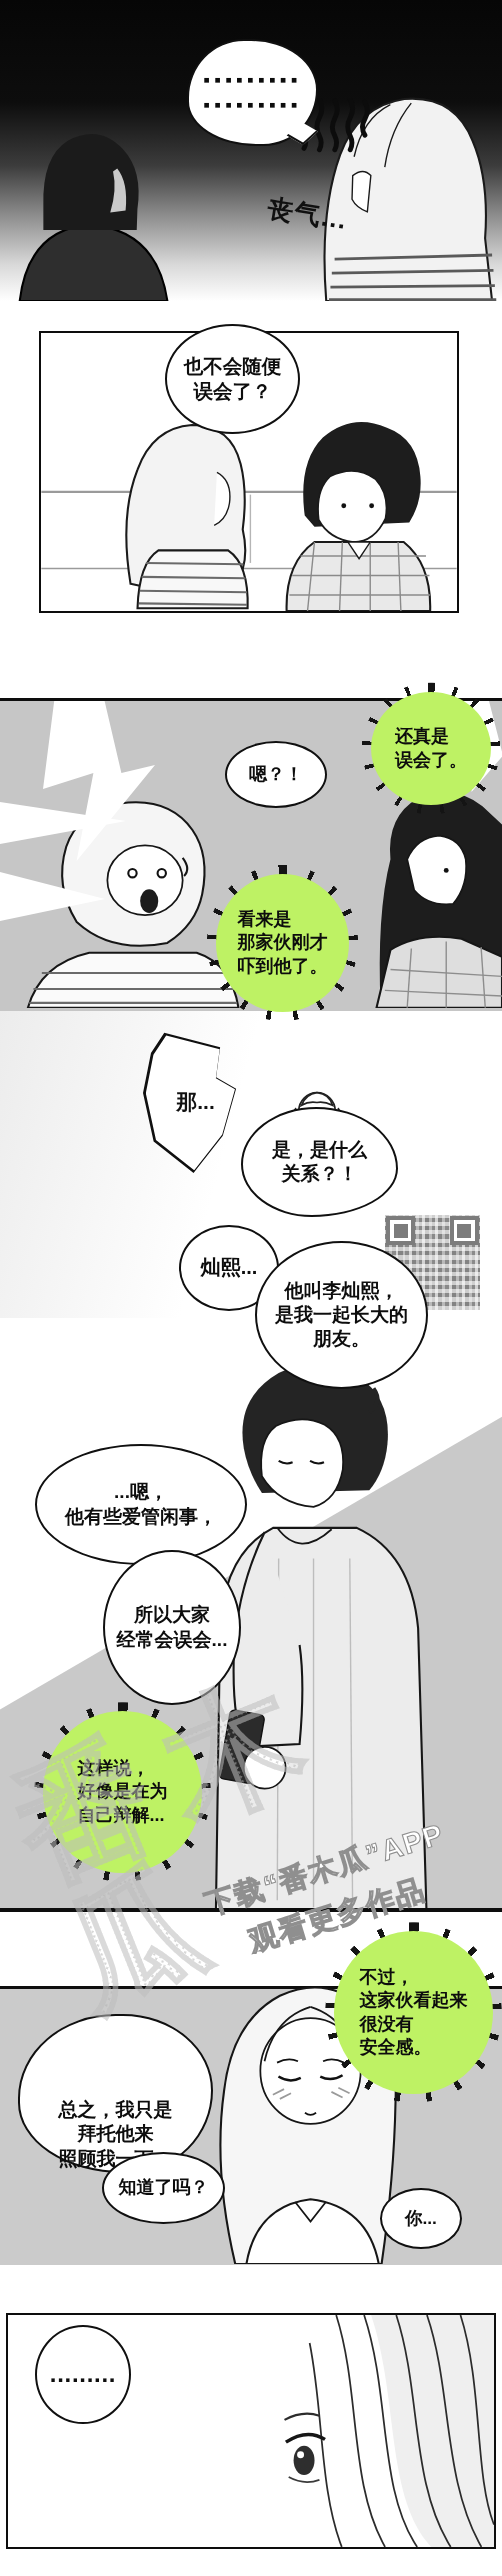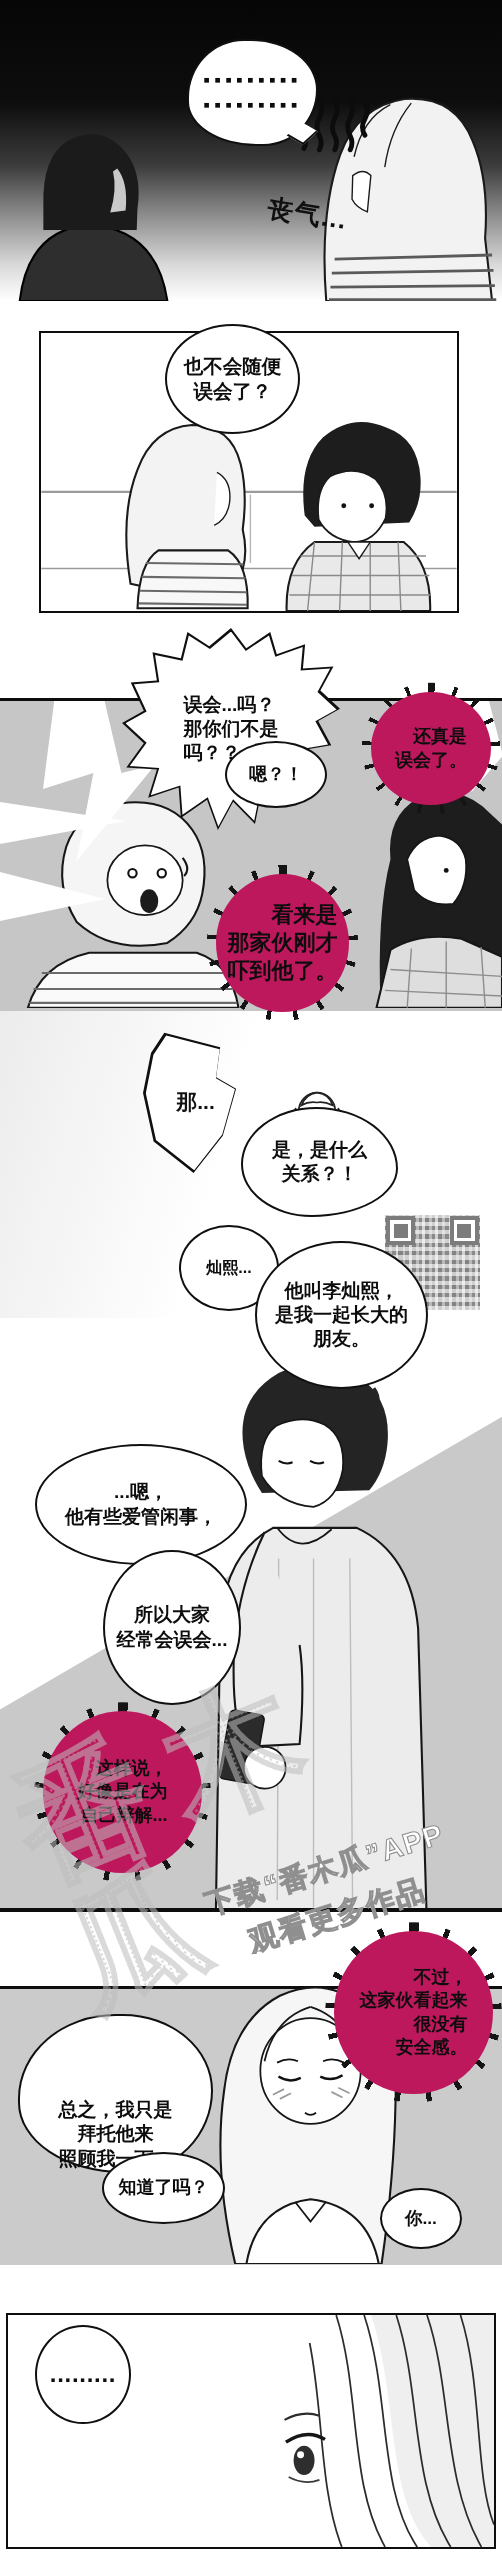--- a/index.html
+++ b/index.html
@@ -11,22 +11,22 @@
           align-items:center;justify-content:center;text-align:center;z-index:6;}
   .bubble .tx,.burst .tx,.thought .tx{white-space:pre-line;font-weight:bold;
           font-size:19px;line-height:1.28;color:#0d0d0d;}
   .ellipse{border-radius:50%;}
   
   .thought{position:absolute;z-index:6;}
   .thought .spikes{position:absolute;inset:-11px;border-radius:50%;
      background:repeating-conic-gradient(#141414 0deg 3.5deg,transparent 3.5deg 21deg);
      -webkit-mask:radial-gradient(closest-side,transparent 80%,#000 81% 97%,transparent 98%);
      mask:radial-gradient(closest-side,transparent 80%,#000 81% 97%,transparent 98%);}
-  .thought .body{position:absolute;inset:0;background:#be185d;border-radius:50%;
-     display:flex;align-items:center;justify-content:center;text-align:right;}
+  .thought .body{position:absolute;inset:0;background:#bef264;border-radius:50%;
+     display:flex;align-items:center;justify-content:center;text-align:left;}
   
   .burst{position:absolute;z-index:6;}
   .burst .outer{position:absolute;inset:0;background:#101010;
      clip-path:polygon(50% 0,57% 10%,68% 2%,71% 13%,84% 8%,83% 20%,97% 19%,91% 31%,100% 40%,90% 46%,96% 58%,85% 60%,88% 74%,76% 72%,76% 88%,64% 81%,61% 97%,51% 86%,44% 100%,39% 85%,27% 94%,26% 79%,12% 84%,16% 70%,2% 69%,10% 57%,0 47%,10% 41%,4% 27%,16% 26%,14% 12%,27% 15%,30% 2%,40% 9%);}
   .burst .inner{position:absolute;inset:3.5px;background:#fff;
      clip-path:polygon(50% 0,57% 10%,68% 2%,71% 13%,84% 8%,83% 20%,97% 19%,91% 31%,100% 40%,90% 46%,96% 58%,85% 60%,88% 74%,76% 72%,76% 88%,64% 81%,61% 97%,51% 86%,44% 100%,39% 85%,27% 94%,26% 79%,12% 84%,16% 70%,2% 69%,10% 57%,0 47%,10% 41%,4% 27%,16% 26%,14% 12%,27% 15%,30% 2%,40% 9%);}
   .burst .tx{position:absolute;inset:0;display:flex;align-items:center;justify-content:center;}
   
   .angular{position:absolute;z-index:6;}
   .angular .outer{position:absolute;inset:0;background:#101010;
@@ -188,41 +188,34 @@
       <g stroke="#8d8d8d" stroke-width="2">
         <line x1="560" y1="280" x2="720" y2="290"></line>
           <line x1="552" y1="310" x2="720" y2="318"></line>
         <line x1="590" y1="250" x2="584" y2="335"></line>
           <line x1="640" y1="240" x2="640" y2="335"></line>
           <line x1="690" y1="248" x2="696" y2="335"></line>
       </g>
     </g>
   </svg>
 
-  <div class="burst" style="left:122px;top:628px;width:218px;height:202px;">
-    <div class="outer"></div>
-    <div class="inner"></div>
-    <div class="tx">误会...吗？
-那你们不是
-吗？？</div>
-  </div>
   <div class="bubble ellipse" style="left:225px;top:741px;width:98px;height:63px;z-index:7">
     <span class="tx" style="font-size:18px">嗯？！</span>
   </div>
   <div class="thought" style="left:371px;top:692px;width:120px;height:113px;">
     <div class="spikes"></div>
     <div class="body">
       <span class="tx" style="font-size:18px">还真是
 误会了。</span>
     </div>
   </div>
   <div class="thought" style="left:216px;top:874px;width:133px;height:138px;">
     <div class="spikes"></div>
     <div class="body">
-      <span class="tx" style="font-size:22px">看来是
+      <span class="tx" style="font-size:18px">看来是
 那家伙刚才
 吓到他了。</span>
     </div>
   </div>
 
   <div class="abs" style="left:0;top:1008px;width:502px;height:310px;
        background:linear-gradient(105deg,#ececec 0%,rgba(255,255,255,0) 45%);z-index:0"></div>
 
   <div class="angular" style="left:143px;top:1030px;width:133px;height:143px;">
     <div class="outer"></div>
@@ -239,21 +232,21 @@
     <path d="M45 36 q5 -4 9 0" fill="none" stroke="#222" stroke-width="2.5"></path>
     <path d="M30 48 q5 7 10 0 q5 -7 10 0" fill="#aaa" stroke="#222" stroke-width="2"></path>
   </svg>
 
   <div class="bubble" style="left:241px;top:1107px;width:153px;height:106px;
        border-radius:48% 52% 55% 45% / 52% 56% 44% 48%;">
     <span class="tx">是，是什么
 关系？！</span>
   </div>
   <div class="bubble ellipse" style="left:179px;top:1225px;width:96px;height:82px;">
-    <span class="tx" style="font-size:16px">灿熙...</span>
+    <span class="tx" style="font-size:20px">灿熙...</span>
   </div>
 
   <div class="abs" id="qr">
     <div class="f" style="left:1.4px;top:1.4px"></div>
     <div class="f" style="right:1.4px;top:1.4px"></div>
     <div class="f" style="left:1.4px;bottom:1.4px"></div>
   </div>
 
   <div class="wedge" style="left:0;top:1368px;width:502px;height:542px;z-index:0;
        clip-path:polygon(100% 9%,100% 100%,0 100%,0 63%);"></div>

